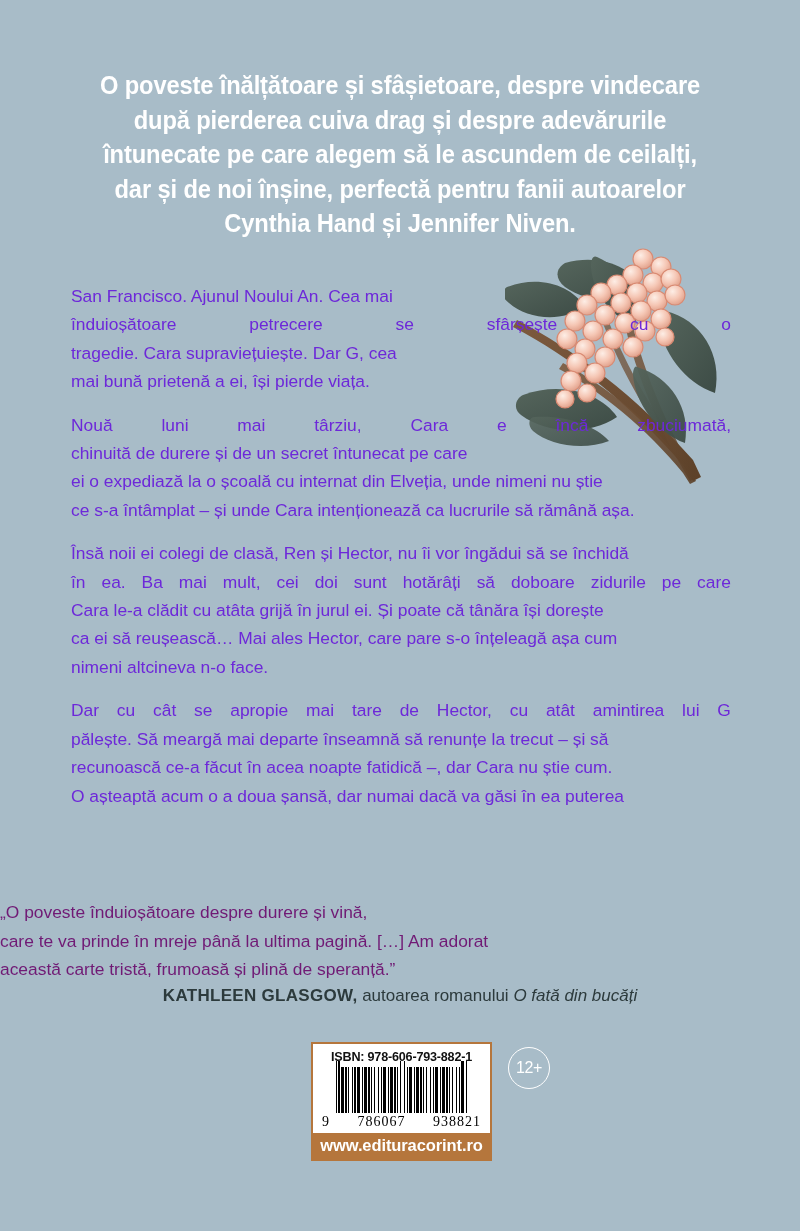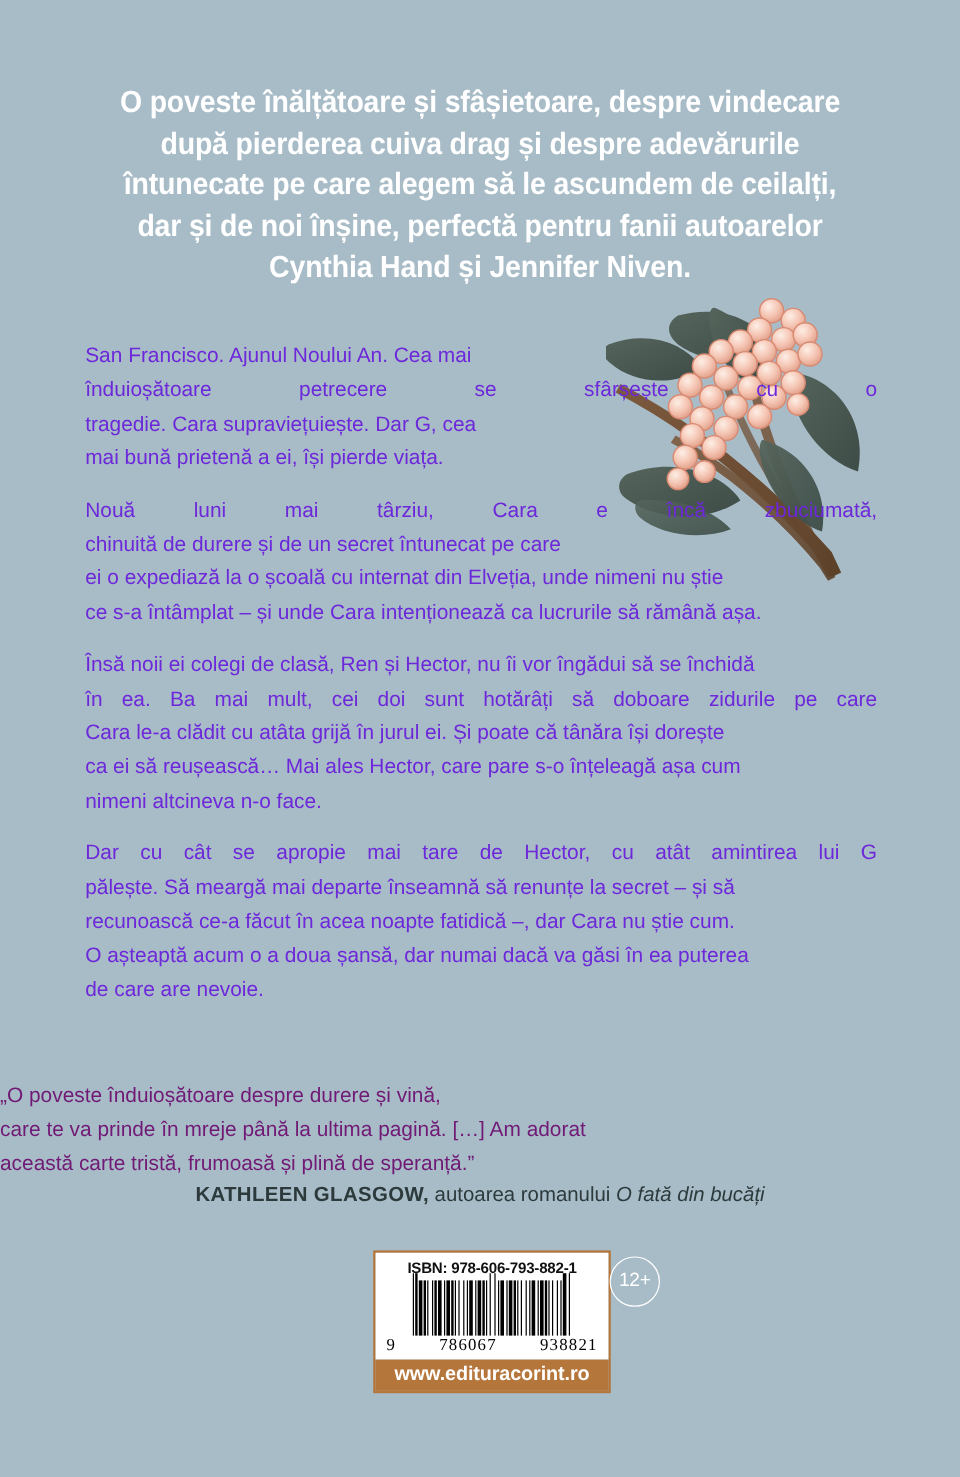--- a/index.html
+++ b/index.html
@@ -96,21 +96,21 @@
     font-weight: bold;
     letter-spacing: 0.3px;
   }
   #attribution .title-italic { font-style: italic; }
 
   
   #barcode-block {
     position: absolute;
     left: 311px;
     top: 1042px;
-    width: 198px;
+    width: 181px;
     z-index: 3;
     border: 2px solid #b5763c;
     box-sizing: border-box;
   }
   #barcode-white {
     background: #ffffff;
     padding: 6px 7px 3px 7px;
   }
   #isbn-text {
     text-align: center;
@@ -315,24 +315,23 @@
           <span>mai</span>
           <span>tare</span>
           <span>de</span>
           <span>Hector,</span>
           <span>cu</span>
           <span>atât</span>
           <span>amintirea</span>
           <span>lui</span>
           <span>G</span>
         </span>
-        <span class="ln">pălește. Să meargă mai departe înseamnă să renunțe la secret – și să</span>
+        <span class="ln">pălește. Să meargă mai departe înseamnă să renunțe la trecut – și să</span>
         <span class="ln">recunoască ce-a făcut în acea noapte fatidică –, dar Cara nu știe cum.</span>
         <span class="ln">O așteaptă acum o a doua șansă, dar numai dacă va găsi în ea puterea</span>
-        <span class="ln">de care are nevoie.</span>
       </p>
     </div>
 
   <div id="blurb">
     <span class="bl">„O poveste înduioșătoare despre durere și vină,</span>
     <span class="bl">care te va prinde în mreje până la ultima pagină. […] Am adorat</span>
     <span class="bl">această carte tristă, frumoasă și plină de speranță.”</span>
   </div>
 
   <div id="attribution">

